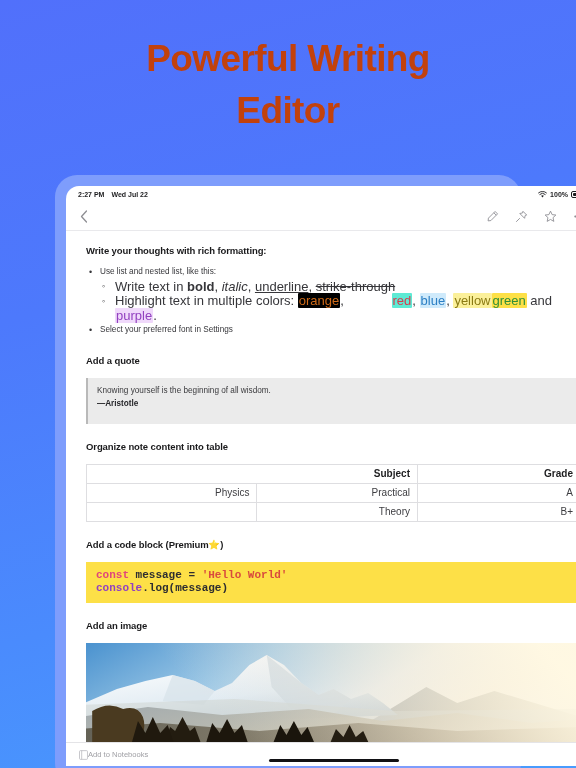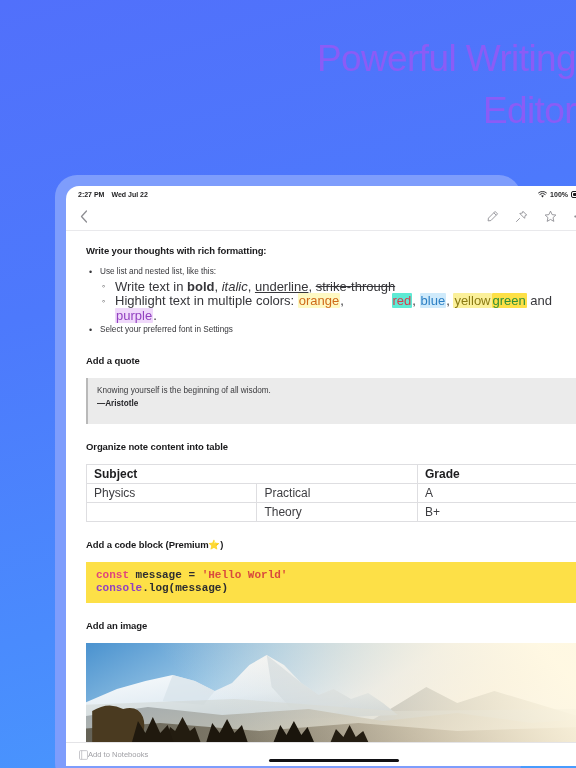--- a/index.html
+++ b/index.html
@@ -15,26 +15,25 @@
     background: linear-gradient(165deg, #5170fb 0%, #4d79fc 35%, #4a8bfd 70%, #489cfe 100%);
     position: relative;
   }
 
   
   .hero {
     text-align: center;
     padding-top: 33px;
   }
   .hero-line {
-    color: #8b5cf6;
+    color: #c2410c;
     font-size: 37px;
-    font-weight: normal;
+    font-weight: bold;
     letter-spacing: -0.6px;
     line-height: 52px;
-    text-align: right;
   }
 
   
   .device {
     position: absolute;
     left: 55px;
     top: 175px;
     width: 466px;
     height: 610px;
     background: #7e9dfc;
@@ -152,21 +151,21 @@
     font-size: 9px;
     color: #36363a;
   }
   .b  { font-weight: bold; }
   .i  { font-style: italic; }
   .u  { text-decoration: underline; }
   .s  { text-decoration: line-through; }
   .lnk { color: #3573e6; text-decoration: underline; }
 
   .hl { padding: 0 1px; border-radius: 1px; }
-  .hl-orange { background: #fef9c3; color: #cf6a18; }
+  .hl-orange { background: #000000; color: #cf6a18; }
   .hl-red    { background: #5eead4; color: #d8394b; margin-left: 44px; }
   .hl-blue   { background: #cfeafb; color: #2b7fc4; }
   .hl-yellow { background: #fbf09a; color: #8a7a13; }
   .hl-green  { background: #fde047; color: #2f8e38; }
   .hl-purple { background: #f0d9fb; color: #9241c0; }
 
   
   .quote {
     background: #ebebeb;
     border-left: 2.5px solid #b9b9b9;
@@ -178,22 +177,22 @@
   
   table.note-table {
     width: 100%;
     border-collapse: collapse;
     table-layout: fixed;
   }
   table.note-table th,
   table.note-table td {
     border: 1px solid #dedee1;
     padding: 4px 7px;
-    text-align: left;
-    font-size: 12px;
+    text-align: right;
+    font-size: 10px;
     line-height: 10px;
     height: 16px;
   }
   table.note-table th { font-weight: bold; color: #1d1d1f; }
   table.note-table td { font-weight: normal; color: #3d3d41; }
   .col-a { width: 34.5%; }
   .col-b { width: 32.5%; }
   .col-c { width: 33%; }
 
   

